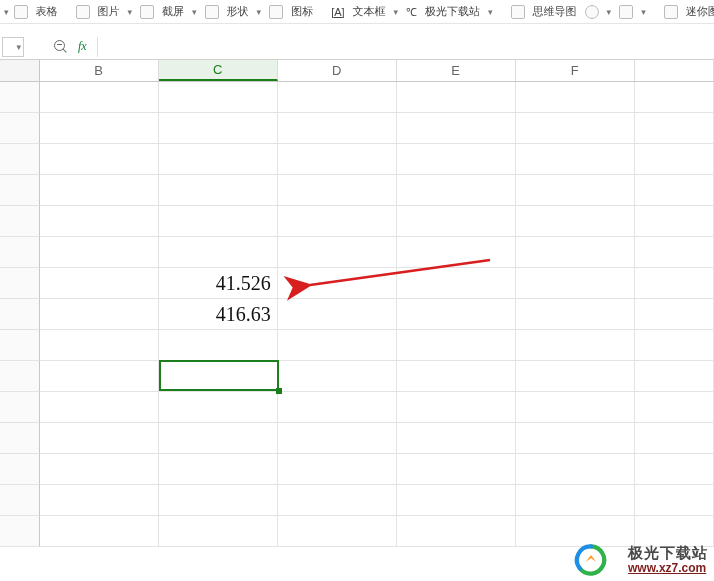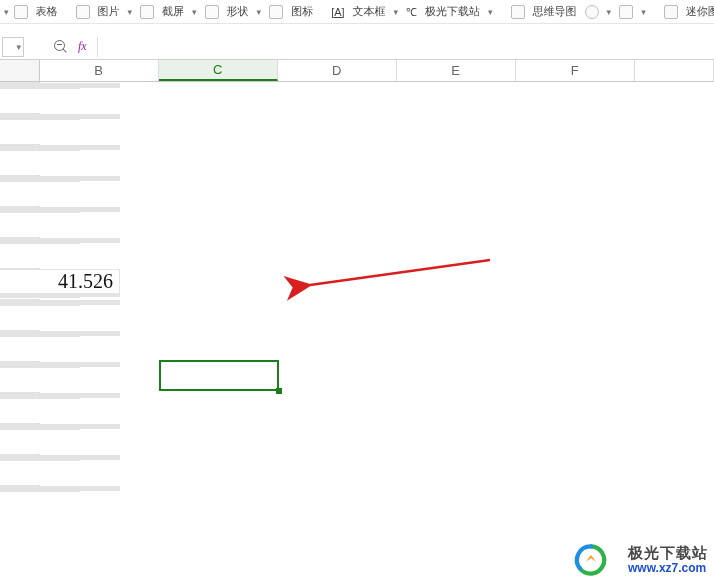--- a/index.html
+++ b/index.html
@@ -53,21 +53,21 @@
     background:#fff;
   }
   .fx-area {
     flex:1;
     display:flex;
     align-items:center;
     height:100%;
     padding-left:30px;
     gap:10px;
   }
-  .fx-label { font-style:italic; color:#a21caf; font-family:"Times New Roman",serif; cursor:pointer;}
+  .fx-label { font-style:italic; color:#15803d; font-family:"Times New Roman",serif; cursor:pointer;}
   .fx-input {
     flex:1;
     height:20px;
     border:none;
     outline:none;
     font-size:12px;
     padding-left:6px;
     border-left:1px solid #ddd;
   }
 
@@ -101,21 +101,21 @@
     cursor:pointer;
     user-select:none;
   }
   .colhead.active {
     background:#e8f2e8;
     border-bottom:2px solid #1a7f1a;
     color:#1a7f1a;
   }
 
   .rows { display:flex; flex-direction:column; }
-  .row { display:flex; height:31px;flex-direction:column; }
+  .row { display:flex; height:31px; }
   .rowhead {
     width:40px;
     border-right:1px solid #c8c8c8;
     border-bottom:1px solid #e3e3e3;
     background:#fafafa;
   }
   .cell {
     width:120px;
     border-right:1px solid #e3e3e3;
     border-bottom:1px solid #e3e3e3;
@@ -164,21 +164,21 @@
     gap:20px;
     z-index:20;
     pointer-events:none;
   }
   .wm-logo {
     width:34px; height:34px;
     position:relative;
   }
   .wm-text { display:flex; flex-direction:column; line-height:1.1;}
   .wm-text .t1 { font-size:15px; font-weight:600; color:#4a4a4a; letter-spacing:1px;}
-  .wm-text .t2 { font-size:12px; font-weight:600; color:#1d4ed8; }
+  .wm-text .t2 { font-size:12px; font-weight:600; color:#7f1d1d;text-decoration:underline; }
 
   
   .mag { position:relative; width:14px; height:14px; display:inline-block;}
   .mag::before { content:""; position:absolute; width:9px; height:9px; border:1.2px solid #666; border-radius:50%; left:0; top:0;}
   .mag::after { content:""; position:absolute; width:5px; height:1.2px; background:#666; transform:rotate(45deg); left:8px; top:10px;}
   .mag .minus { position:absolute; width:5px; height:1px; background:#666; left:2.5px; top:4.5px;}
 </style>
 </head>
 <body>
 
@@ -343,20 +343,31 @@
         <div class="cell"></div>
         <div class="cell">
           <span>41.526</span>
         </div>
         <div class="cell"></div>
         <div class="cell"></div>
         <div class="cell"></div>
         <div class="cell" style="width:80px;"></div>
       </div>
 
+    <div class="row">
+        <div class="rowhead"></div>
+        <div class="cell"></div>
+        <div class="cell">
+          <span>416.63</span>
+        </div>
+        <div class="cell"></div>
+        <div class="cell"></div>
+        <div class="cell"></div>
+        <div class="cell" style="width:80px;"></div>
+      </div>
 
 
     <div class="row">
         <div class="rowhead"></div>
         <div class="cell"></div>
         <div class="cell"></div>
         <div class="cell"></div>
         <div class="cell"></div>
         <div class="cell"></div>
         <div class="cell" style="width:80px;"></div>

